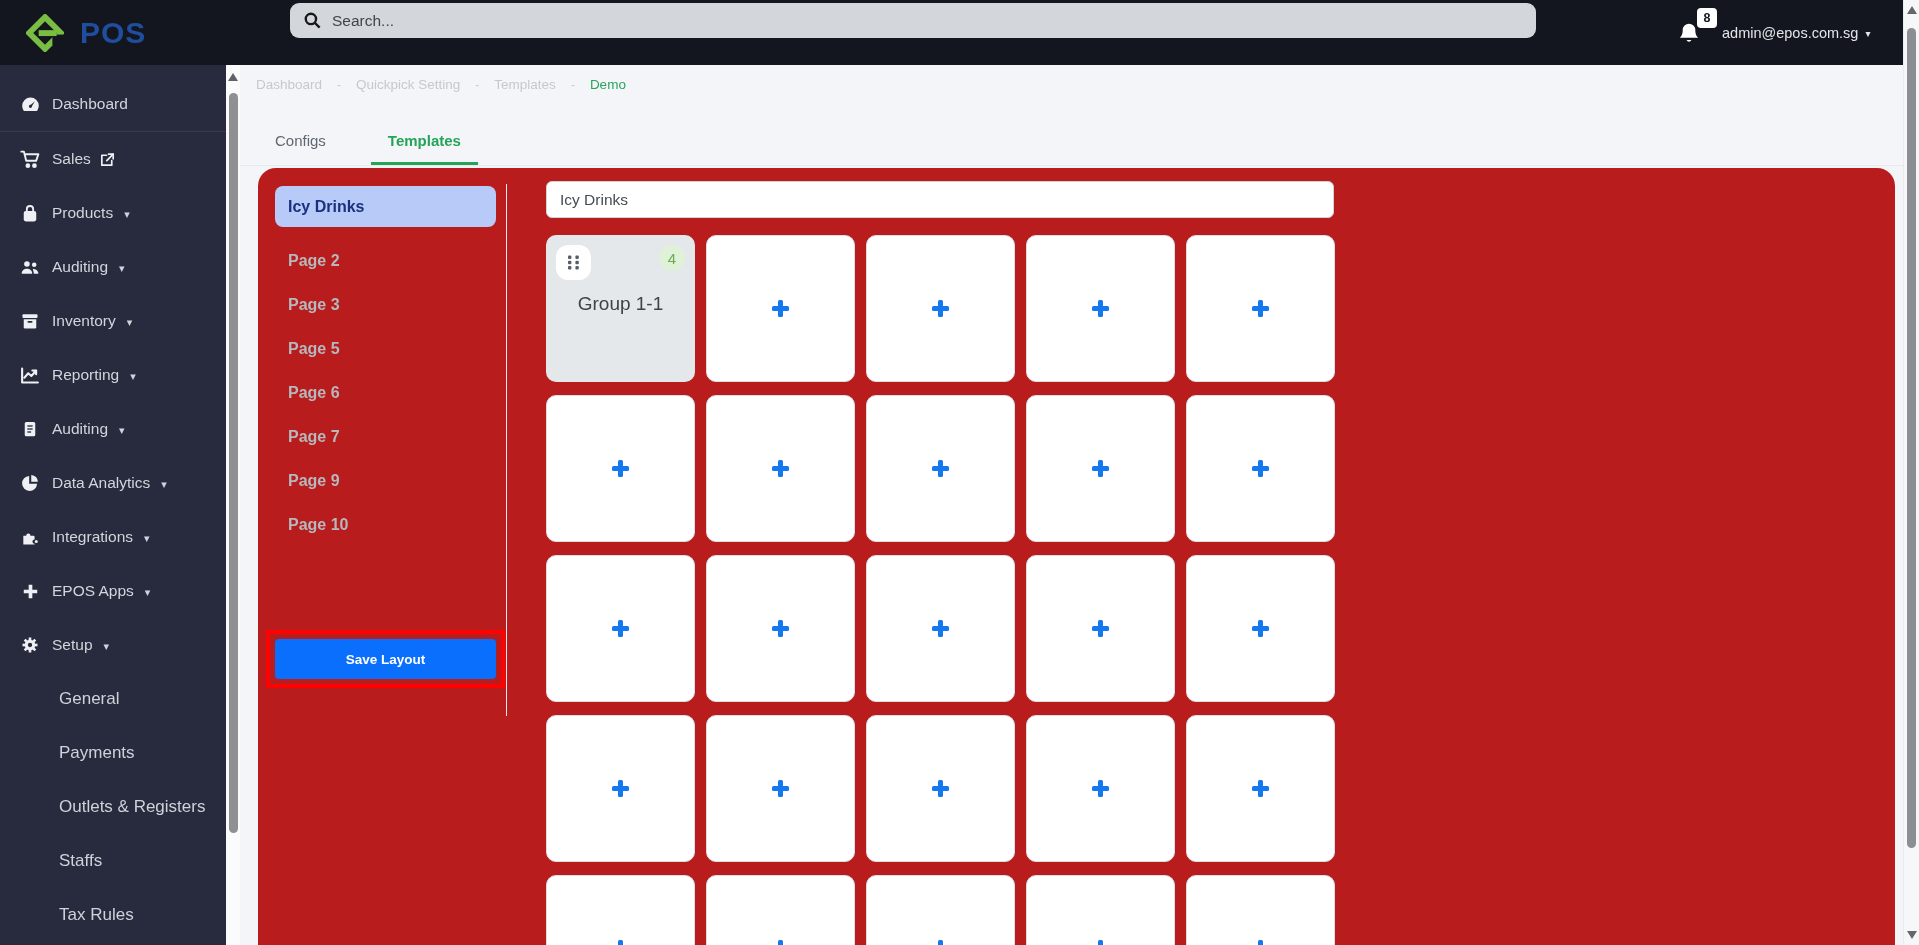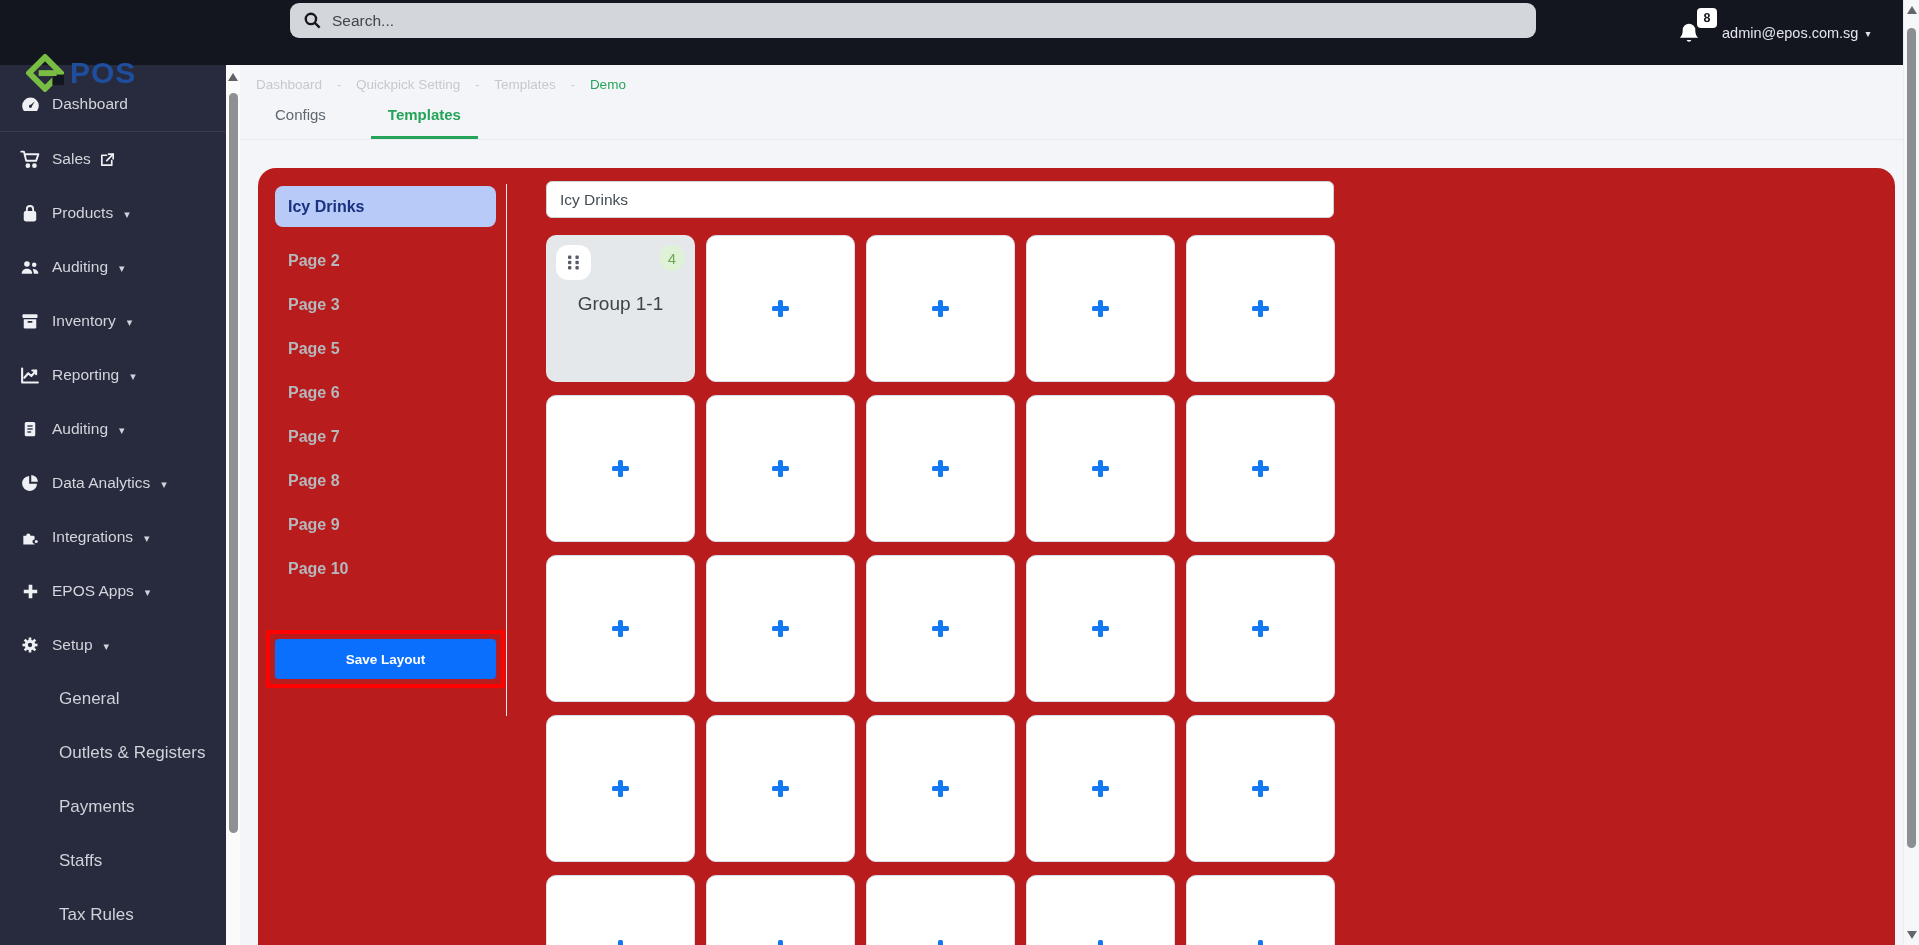--- a/index.html
+++ b/index.html
@@ -3,21 +3,21 @@
 <meta charset="utf-8">
 <style>
   html,body{margin:0;padding:0;}
   body{
     width:1919px;height:945px;position:relative;overflow:hidden;
     font-family:"Liberation Sans",sans-serif;background:#f4f5f8;
     -webkit-font-smoothing:antialiased;
   }
   
   .topbar{position:absolute;left:0;top:0;width:1919px;height:65px;background:#14161f;z-index:20;}
-  .logo{position:absolute;left:26px;top:0;height:65px;display:flex;align-items:center;gap:6px;margin-top:40px;}
+  .logo{position:absolute;left:26px;top:0;height:65px;display:flex;align-items:center;gap:16px;}
   .logo-text{font-size:30px;font-weight:800;color:#1e4e9d;letter-spacing:1px;}
   .search-wrap{position:absolute;left:290px;top:3px;width:1246px;height:35px;background:#d3d6da;border-radius:9px;display:flex;align-items:center;}
   .search-icon{margin-left:13px;display:flex;align-items:center;}
   .search-input{flex:1;height:100%;background:transparent;border:none;outline:none;font-family:"Liberation Sans",sans-serif;font-size:15.5px;color:#343a41;padding-left:10px;}
   .search-input::placeholder{color:#3f454d;opacity:1;}
   .bell-wrap{position:absolute;left:1676px;top:20px;width:30px;height:32px;cursor:pointer;}
   .badge{position:absolute;left:1697px;top:8px;min-width:20px;height:20px;background:#ffffff;border-radius:4px;color:#14161f;font-size:12.5px;font-weight:700;display:flex;align-items:center;justify-content:center;padding:0 4px;box-sizing:border-box;}
   .account{position:absolute;left:1722px;top:0;height:65px;display:flex;align-items:center;gap:7px;cursor:pointer;}
   .account-email{font-size:14.5px;color:#e3e5e9;}
   .account-caret{font-family:"DejaVu Sans",sans-serif;font-size:10px;color:#e3e5e9;margin-top:2px;}
@@ -33,21 +33,21 @@
   
   .inner-scroll{position:absolute;left:226px;top:65px;width:14px;height:880px;background:#fbfbfc;z-index:15;}
   .is-arrow{position:absolute;left:2px;top:8px;width:0;height:0;border-left:5px solid transparent;border-right:5px solid transparent;border-bottom:8px solid #5f6368;}
   .is-thumb{position:absolute;left:2.5px;top:28px;width:9px;height:740px;background:#8e9094;border-radius:5px;}
   
   .content{position:absolute;left:240px;top:65px;width:1663px;height:880px;background:#f4f5f8;}
   .breadcrumb{position:absolute;left:16px;top:12px;display:flex;align-items:center;gap:15px;font-size:13.5px;color:#c5c9cf;}
   .bc-item{cursor:pointer;}
   .bc-sep{font-size:12px;color:#c5c9cf;}
   .bc-active{color:#29a55b;}
-  .tabbar{position:absolute;left:0;top:28px;width:1663px;height:47px;border-bottom:1px solid #e7e9ec;box-sizing:border-box;display:flex;align-items:flex-end;padding-left:18px;}
+  .tabbar{position:absolute;left:0;top:54px;width:1663px;height:47px;border-bottom:1px solid #e7e9ec;box-sizing:border-box;display:flex;align-items:flex-end;padding-left:18px;}
   .tab{padding:0 17px;height:46px;line-height:44px;font-size:15px;color:#5f6770;cursor:pointer;box-sizing:border-box;margin-right:28px;}
   .tab.active{color:#23a458;font-weight:700;border-bottom:3px solid #23a458;}
   
   .card{position:absolute;left:18px;top:103px;width:1637px;height:777px;background:#b91c1c;border-radius:18px 18px 0 0;overflow:hidden;}
   
   .pages-panel{position:absolute;left:17px;top:18px;width:221px;}
   .page-pill{height:41px;line-height:41px;background:#b8cbf8;border-radius:8px;font-size:16px;font-weight:700;color:#1a3180;padding-left:13px;cursor:pointer;}
   .page-item{height:44px;line-height:44px;padding-left:13px;font-size:16px;font-weight:700;color:#b5b8bd;cursor:pointer;}
   .pages-list{margin-top:12px;}
   .v-divider{position:absolute;left:248px;top:16px;width:1px;height:532px;background:#e8eaee;}
@@ -234,22 +234,22 @@
           <line x1="18.4" y1="5.6" x2="5.6" y2="18.4"></line>
         </g>
         <circle cx="12" cy="12" r="6.4" fill="currentColor"></circle>
         <circle cx="12" cy="12" r="2.6" fill="#272b3d"></circle>
       </svg>
     </span>
     <span class="si-label">Setup</span>
     <span class="si-caret">▾</span>
   </div>
   <div class="side-sub">General</div>
+  <div class="side-sub">Payments</div>
   <div class="side-sub">Outlets &amp; Registers</div>
-  <div class="side-sub">Payments</div>
   <div class="side-sub">Staffs</div>
   <div class="side-sub">Tax Rules</div>
 </div>
 
 <div class="inner-scroll">
   <div class="is-arrow"></div>
   <div class="is-thumb"></div>
 </div>
 
 <div class="content">
@@ -270,21 +270,20 @@
 
   <div class="card">
     <div class="pages-panel">
       <div class="page-pill">Icy Drinks</div>
       <div class="pages-list">
         <div class="page-item">Page 2</div>
         <div class="page-item">Page 3</div>
         <div class="page-item">Page 5</div>
         <div class="page-item">Page 6</div>
         <div class="page-item">Page 7</div>
-        <div class="page-item">Page 8</div>
         <div class="page-item">Page 9</div>
         <div class="page-item">Page 10</div>
       </div>
     </div>
     <div class="save-wrap">
       <button class="save-btn">Save Layout</button>
     </div>
     <div class="v-divider"></div>
 
     <input class="name-input" value="Icy Drinks" style="">

